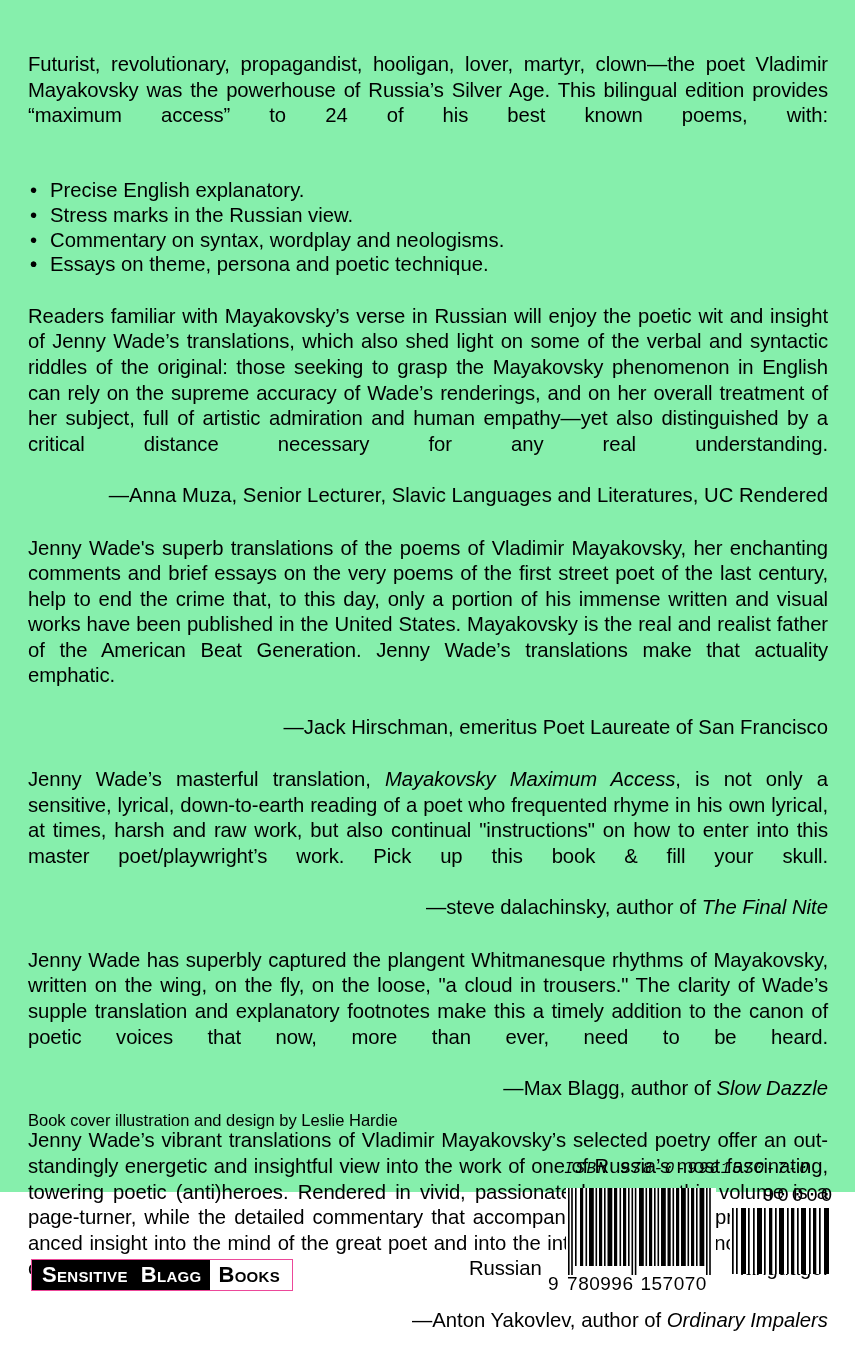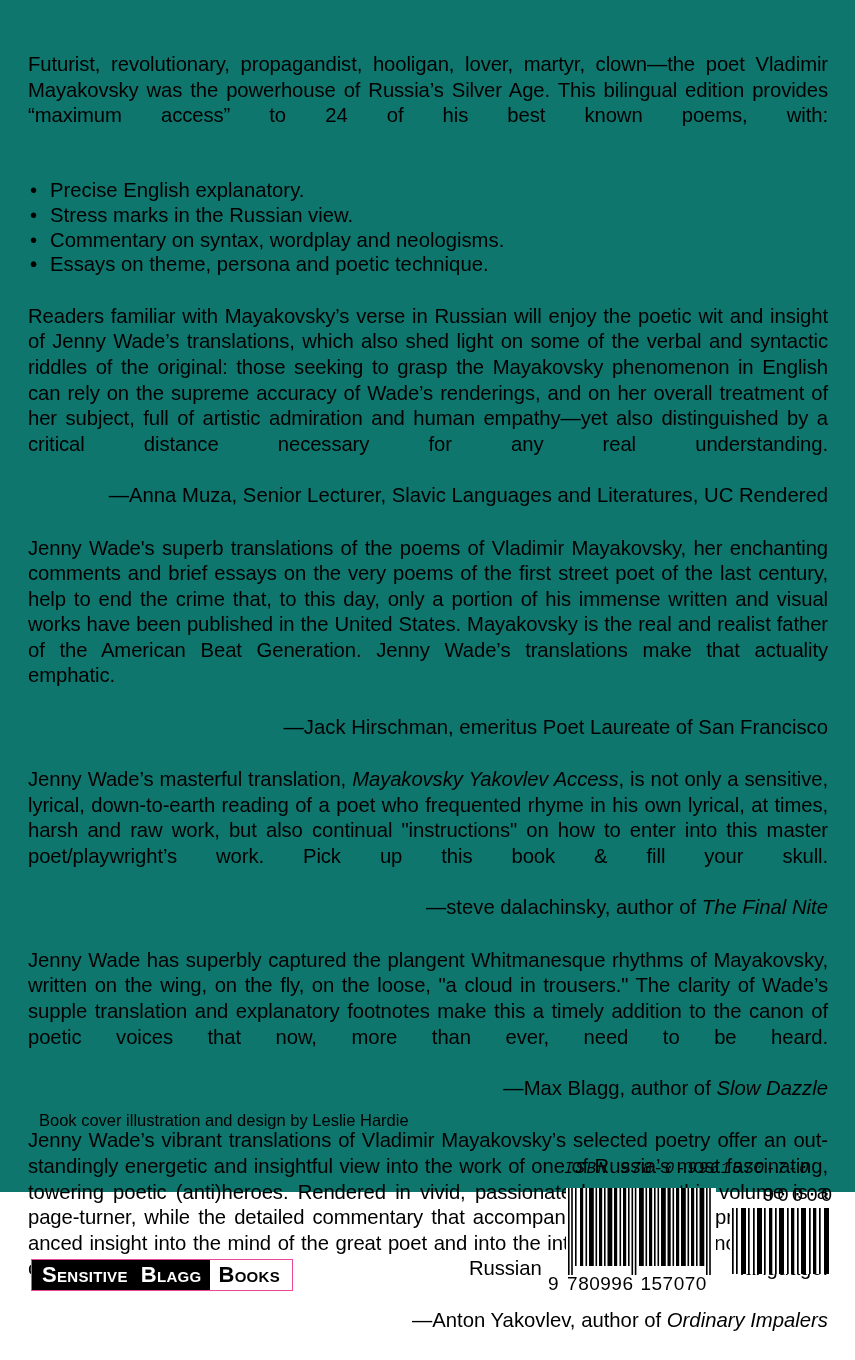--- a/index.html
+++ b/index.html
@@ -15,21 +15,21 @@
     font-family: "Liberation Sans", sans-serif;
     color: #000000;
     overflow: hidden;
   }
 
   .cover {
     position: absolute;
     left: 0; top: 0;
     width: 855px;
     height: 1192px;
-    background: #0f766e;
+    background: #86efac;
   }
 
   .content {
     position: absolute;
     left: 28px;
     top: 52px;
     width: 800px;
   }
 
   
@@ -80,21 +80,20 @@
   }
   .attrib i, .para i { font-style: italic; }
 
   .credit {
     position: absolute;
     left: 28px;
     top: 1110px;
     font-size: 16.5px;
     line-height: 20px;
     white-space: nowrap;
-    margin-left: 11px;
   }
 
   
   .logo {
     position: absolute;
     left: 31px;
     top: 1259px;
     width: 262px;
     height: 32px;
     border: 1px solid #ec4899;
@@ -209,21 +208,21 @@
     <p class="para">Readers familiar with Mayakovsky’s verse in Russian will enjoy the poetic wit and insight of Jenny Wade’s translations, which also shed light on some of the verbal and syntactic riddles of the original: those seeking to grasp the Mayakovsky phenomenon in English can rely on the supreme accuracy of Wade’s renderings, and on her overall treatment of her subject, full of artistic admiration and human empathy—yet also distinguished by a critical distance necessary for any real understanding.</p>
     <p class="attrib">—Anna Muza, Senior Lecturer, Slavic Languages and Literatures, UC Rendered</p>
 
     <div class="gap-md"></div>
 
     <p class="para">Jenny Wade's superb translations of the poems of Vladimir Mayakovsky, her enchanting comments and brief essays on the very poems of the first street poet of the last century, help to end the crime that, to this day, only a portion of his immense written and visual works have been published in the United States. Mayakovsky is the real and realist father of the American Beat Generation. Jenny Wade’s translations make that actuality emphatic.</p>
     <p class="attrib">—Jack Hirschman, emeritus Poet Laureate of San Francisco</p>
 
     <div class="gap-md"></div>
 
-    <p class="para"><span>Jenny Wade’s masterful translation, </span><i>Mayakovsky Yakovlev Access</i><span>, is not only a sensitive, lyrical, down-to-earth reading of a poet who frequented rhyme in his own lyrical, at times, harsh and raw work, but also continual "instructions" on how to enter into this master poet/playwright’s work. Pick up this book &amp; fill your skull.</span></p>
+    <p class="para"><span>Jenny Wade’s masterful translation, </span><i>Mayakovsky Maximum Access</i><span>, is not only a sensitive, lyrical, down-to-earth reading of a poet who frequented rhyme in his own lyrical, at times, harsh and raw work, but also continual "instructions" on how to enter into this master poet/playwright’s work. Pick up this book &amp; fill your skull.</span></p>
     <p class="attrib"><span>—steve dalachinsky, author of </span><i>The Final Nite</i></p>
 
     <div class="gap-md"></div>
 
     <p class="para">Jenny Wade has superbly captured the plangent Whitmanesque rhythms of Mayakovsky, written on the wing, on the fly, on the loose, "a cloud in trousers." The clarity of Wade’s supple translation and explanatory footnotes make this a timely addition to the canon of poetic voices that now, more than ever, need to be heard.</p>
     <p class="attrib"><span>—Max Blagg, author of </span><i>Slow Dazzle</i></p>
 
     <div class="gap-md"></div>
 
     <p class="para">Jenny Wade’s vibrant translations of Vladimir Mayakovsky’s selected poetry offer an out-standingly energetic and insightful view into the work of one of Russia’s most fascinating, towering poetic (anti)heroes. Rendered in vivid, passionate language, this volume is a page-turner, while the detailed commentary that accompanies every poem provides nu-anced insight into the mind of the great poet and into the intricacies of his innovative use of the Russian language.</p>

